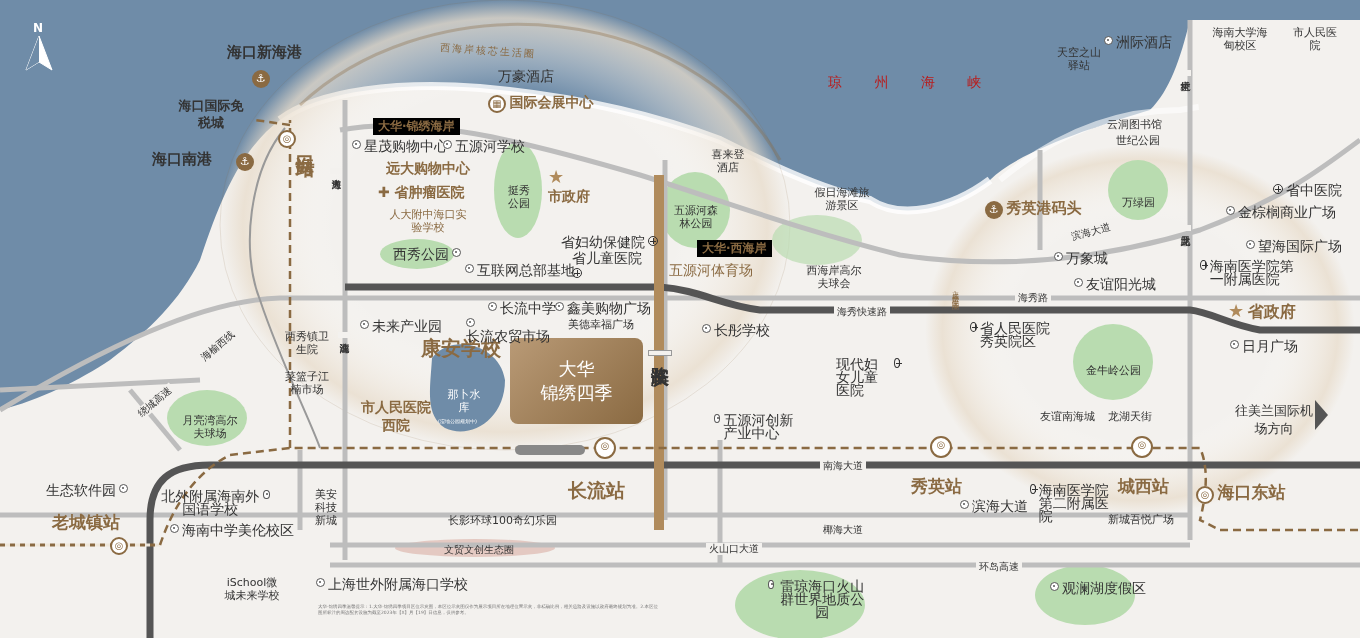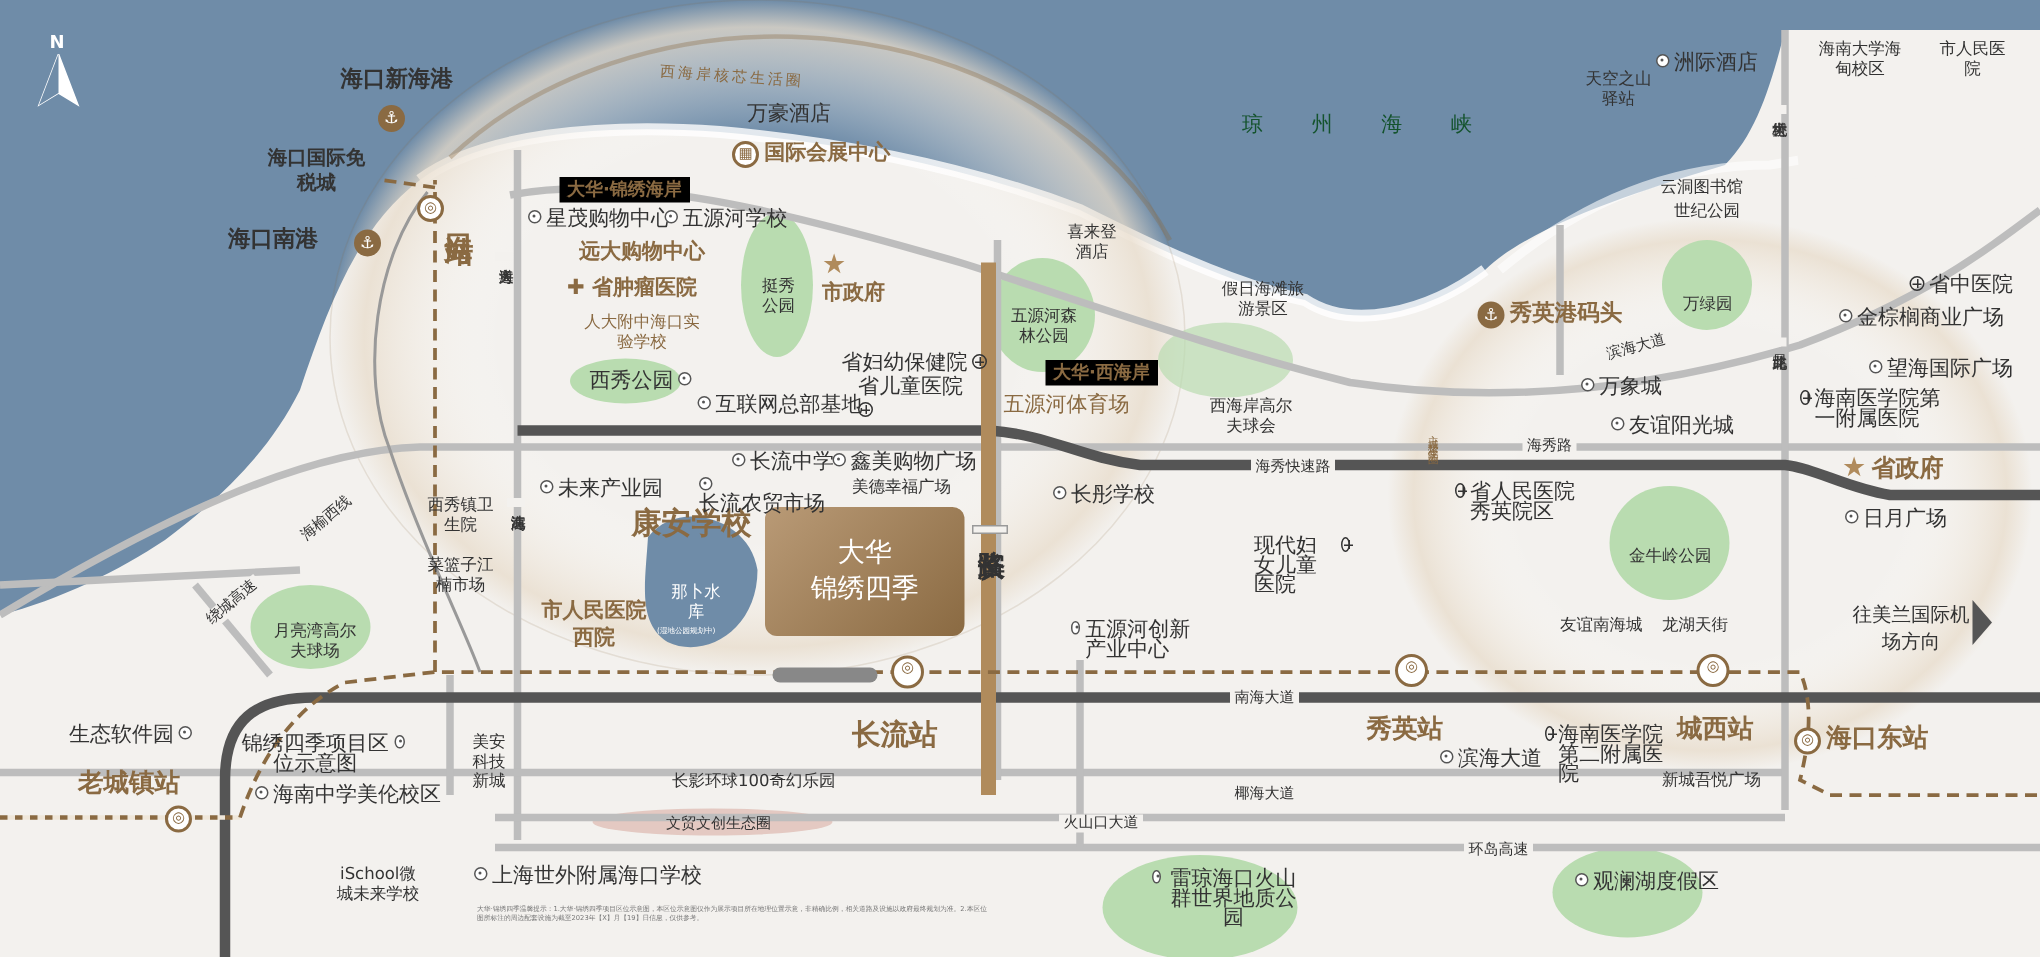--- a/index.html
+++ b/index.html
@@ -12,21 +12,21 @@
   .poi .dot{display:inline-block;width:9px;height:9px;border-radius:50%;background:#fff;border:1.5px solid #555;box-sizing:border-box;position:relative;}
   .poi .dot:after{content:"";position:absolute;left:2px;top:2px;width:2px;height:2px;background:#555;border-radius:1px;}
   .poi .plus{display:inline-block;width:10px;height:10px;border-radius:50%;border:1.4px solid #333;box-sizing:border-box;position:relative;}
   .poi .plus:before{content:"";position:absolute;left:3.5px;top:1px;width:1.2px;height:5.5px;background:#333;}
   .poi .plus:after{content:"";position:absolute;left:1px;top:3.6px;width:5.5px;height:1.2px;background:#333;}
   .brown{color:#8a6a42;}
   .gold-big{color:#8a6a42;font-weight:bold;font-size:17px;line-height:20px;}
   .bold{font-weight:bold;}
   .road{position:absolute;font-size:10px;color:#333;background:#f3f1ee;padding:0 3px;line-height:12px;white-space:nowrap;}
   .road.rv{writing-mode:vertical-rl;padding:3px 0;}
-  .sea{position:absolute;color:#14532d;font-size:14px;letter-spacing:14px;}
+  .sea{position:absolute;color:#b91c1c;font-size:14px;letter-spacing:14px;}
   .proj-tag{position:absolute;background:#000000;color:#8a6a42;font-size:12px;font-weight:bold;padding:1px 5px;line-height:15px;white-space:nowrap;}
   .hq{position:absolute;left:510px;top:338px;width:133px;height:86px;border-radius:8px;background:linear-gradient(135deg,#b99a76,#8a6a42);color:#fff;font-weight:normal;font-size:18px;line-height:24px;text-align:center;display:flex;flex-direction:column;justify-content:center;}
   .station{position:absolute;color:#8a6a42;font-weight:bold;font-size:17px;line-height:20px;white-space:nowrap;}
   .station.v{writing-mode:vertical-rl;}
   .icon-circ{display:inline-block;width:18px;height:18px;border-radius:50%;background:#fff;border:2px solid #8a6a42;box-sizing:border-box;vertical-align:middle;color:#8a6a42;font-size:10px;line-height:14px;text-align:center;}
   .anchor{display:inline-block;width:18px;height:18px;border-radius:50%;background:#8a6a42;color:#fff;font-size:11px;line-height:18px;text-align:center;vertical-align:middle;}
   .star{color:#b08b5c;font-size:18px;}
   .arc-text{position:absolute;font-size:10px;color:#8a6a42;letter-spacing:2px;}
   .fine{position:absolute;left:318px;top:604px;width:340px;font-size:4.5px;line-height:6px;color:#777;}
 </style>
@@ -273,21 +273,21 @@
   <div class="lbl c" style="left:444px;top:388px;width:40px;white-space:normal;color:#fff;">那卜水库</div>
   <div class="lbl" style="left:438px;top:418px;font-size:5px;line-height:6px;color:#fff;">(湿地公园规划中)</div>
   <div class="lbl c" style="left:282px;top:330px;width:50px;white-space:normal;">西秀镇卫生院</div>
   <div class="lbl c" style="left:282px;top:370px;width:50px;white-space:normal;">菜篮子江楠市场</div>
   <div class="lbl c" style="left:178px;top:414px;width:64px;white-space:normal;">月亮湾高尔夫球场</div>
   <div class="poi" style="left:46px;top:484px;">
       <span>生态软件园</span>
       <span class="dot"></span>
     </div>
   <div class="poi" style="left:160px;top:490px;width:110px;white-space:normal;text-align:center;">
-      <span>锦绣四季项目区位示意图</span>
+      <span>北外附属海南外国语学校</span>
       <span class="dot"></span>
     </div>
   <div class="poi" style="left:170px;top:524px;">
       <span class="dot"></span>
       <span>海南中学美伦校区</span>
     </div>
   <div class="lbl c" style="left:312px;top:488px;width:28px;white-space:normal;">美安科技新城</div>
   <div class="lbl" style="left:448px;top:514px;">长影环球100奇幻乐园</div>
   <div class="lbl" style="left:444px;top:543px;font-size:10px;">文贸文创生态圈</div>
   <div class="lbl c" style="left:222px;top:576px;width:60px;white-space:normal;">iSchool微城未来学校</div>

